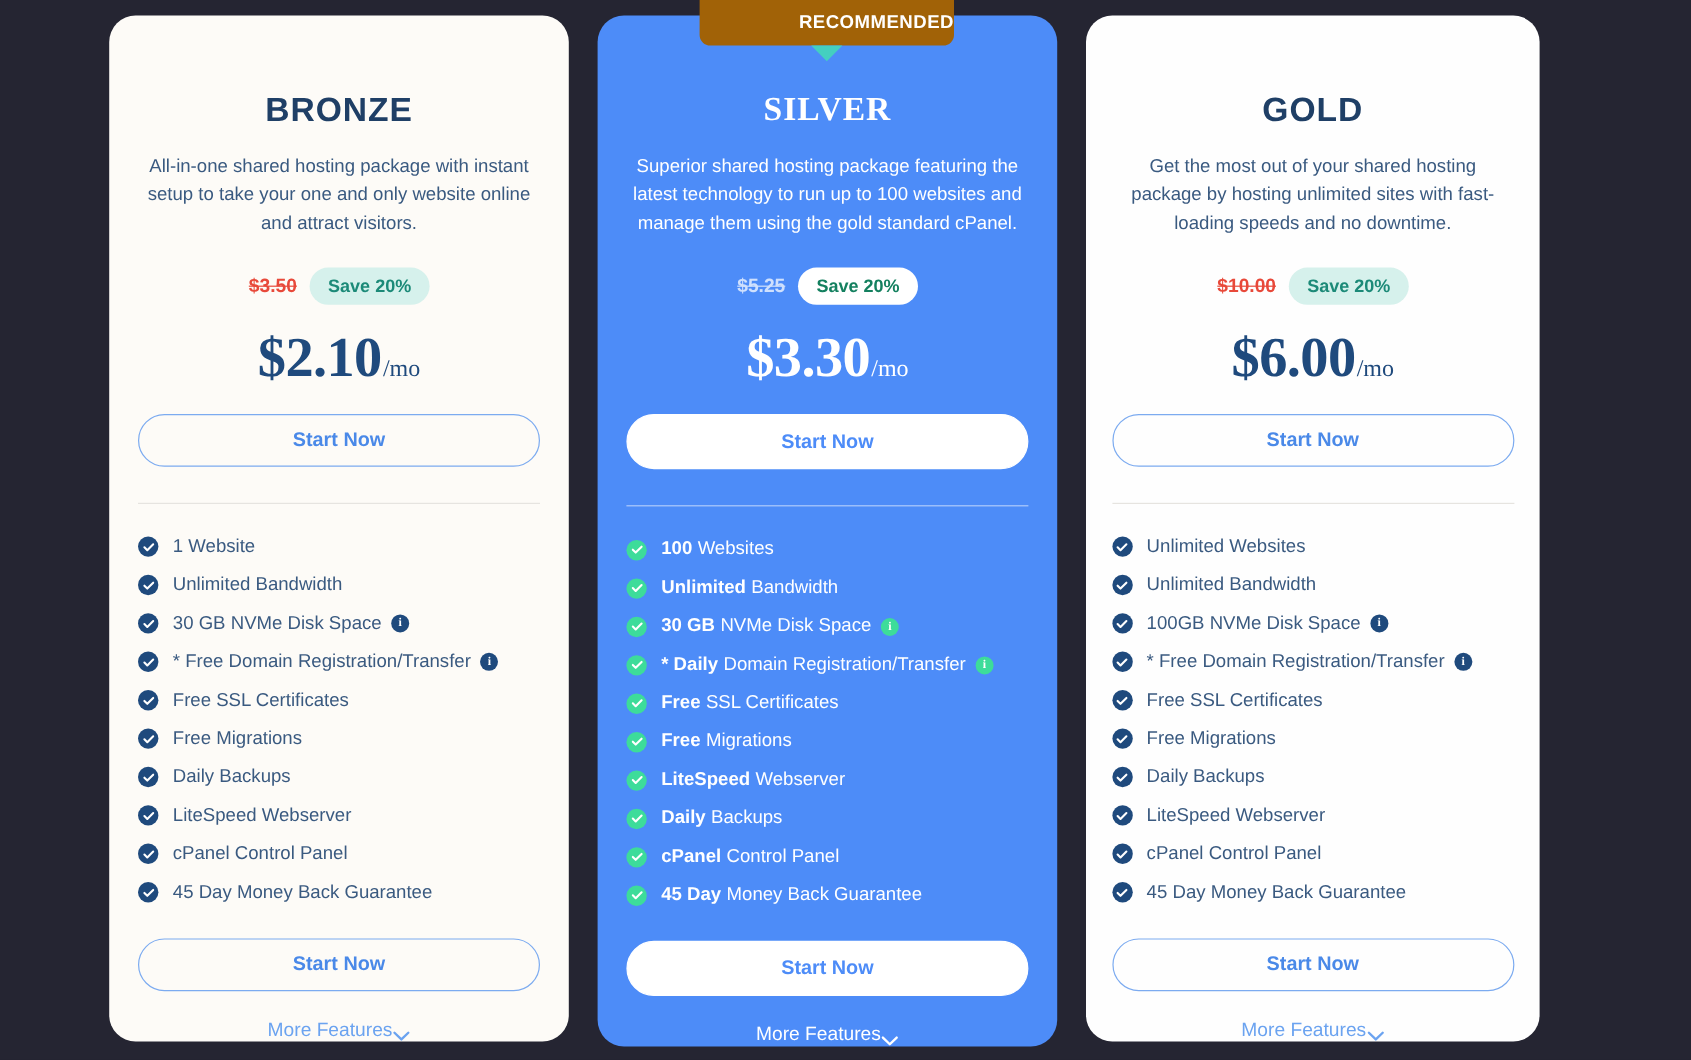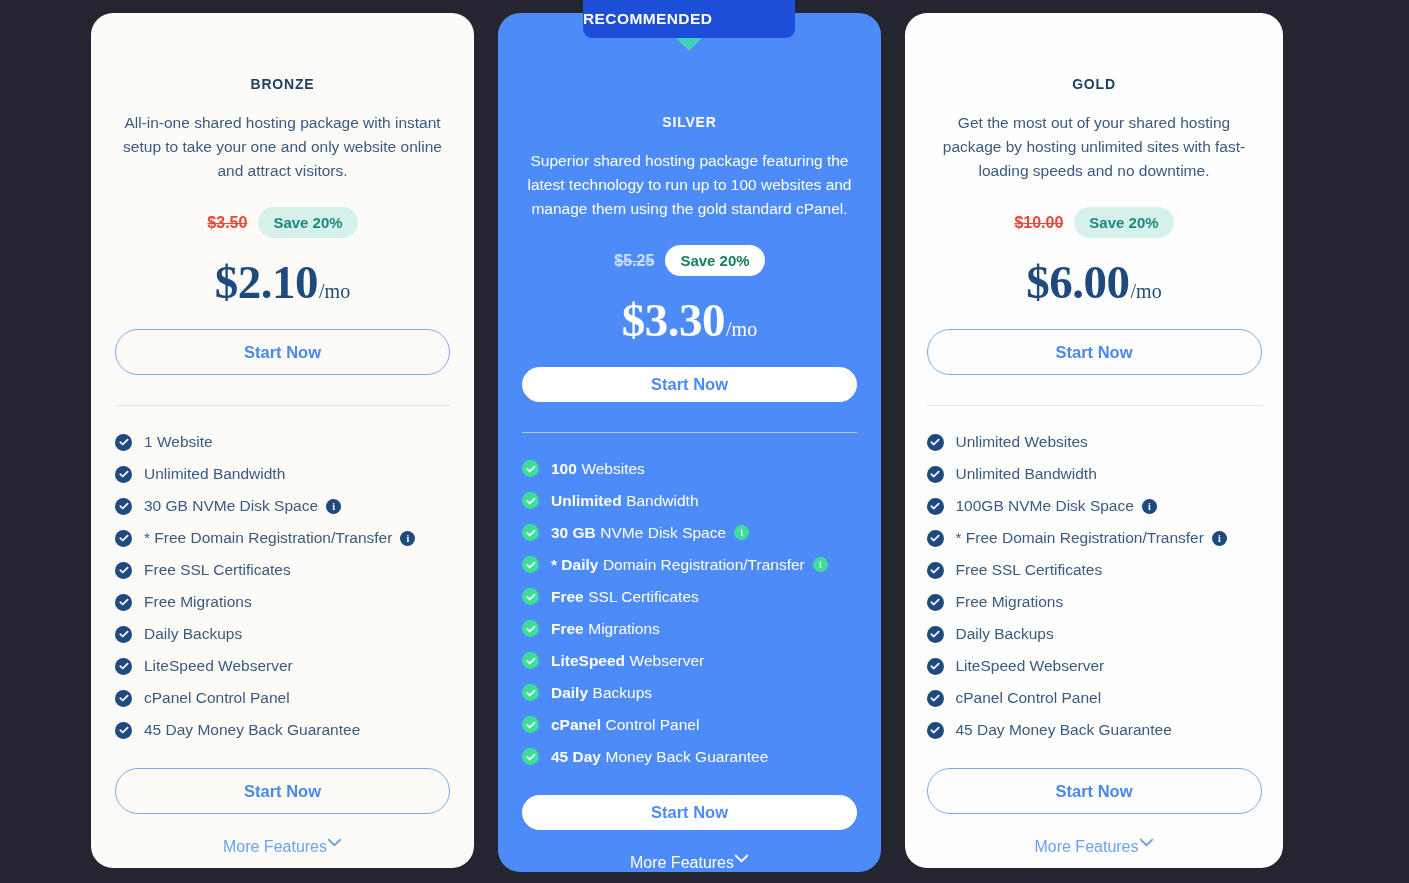--- a/index.html
+++ b/index.html
@@ -48,25 +48,25 @@
     background: #fefefe;
   }
 
   
   .ribbon {
     position: absolute;
     left: 583px;
     top: 0px;
     width: 212px;
     height: 38px;
-    background: #1d4ed8;
+    background: #a16207;
     border-radius: 0 0 9px 9px;
     display: flex;
     align-items: center;
-    justify-content: flex-start;
+    justify-content: flex-end;
     z-index: 20;
   }
   .ribbon-label {
     color: #ffffff;
     font-size: 15.5px;
     font-weight: bold;
     letter-spacing: 0.4px;
   }
   .ribbon-tail {
     position: absolute;
@@ -74,27 +74,27 @@
     top: 38px;
     transform: translateX(-50%);
     width: 0; height: 0;
     border-left: 13px solid transparent;
     border-right: 13px solid transparent;
     border-top: 13px solid #44cfc0;
   }
 
   
   .plan-title {
-    font-size: 14px;
+    font-size: 28px;
     font-weight: bold;
     letter-spacing: 0.8px;
     margin-top: 63px;
     color: #1f3f66;
   }
-  .silver .plan-title { color: #ffffff; margin-top: 101px; }
+  .silver .plan-title { color: #ffffff; margin-top: 63px; font-family: Liberation Serif, serif; }
 
   
   .plan-desc {
     margin-top: 19px;
     font-size: 15.5px;
     line-height: 24px;
     text-align: center;
     color: #3a5a80;
     max-width: 320px;
   }
@@ -223,21 +223,21 @@
     flex-shrink: 0;
     cursor: pointer;
   }
   .silver .info-icon { background: #3ddc9a; color: #ffffff; }
 
   
   .cta-bottom { margin-top: 22px; }
 
   .more-features {
     display: flex;
-    align-items: flex-start;
+    align-items: flex-end;
     margin-top: 24px;
     font-size: 16px;
     color: #6ba3f0;
     cursor: pointer;
   }
   .silver .more-features { color: #ffffff; }
   .chevron-icon { display: block; width: 15px; height: 9px; }
 </style>
 </head>
 <body>

